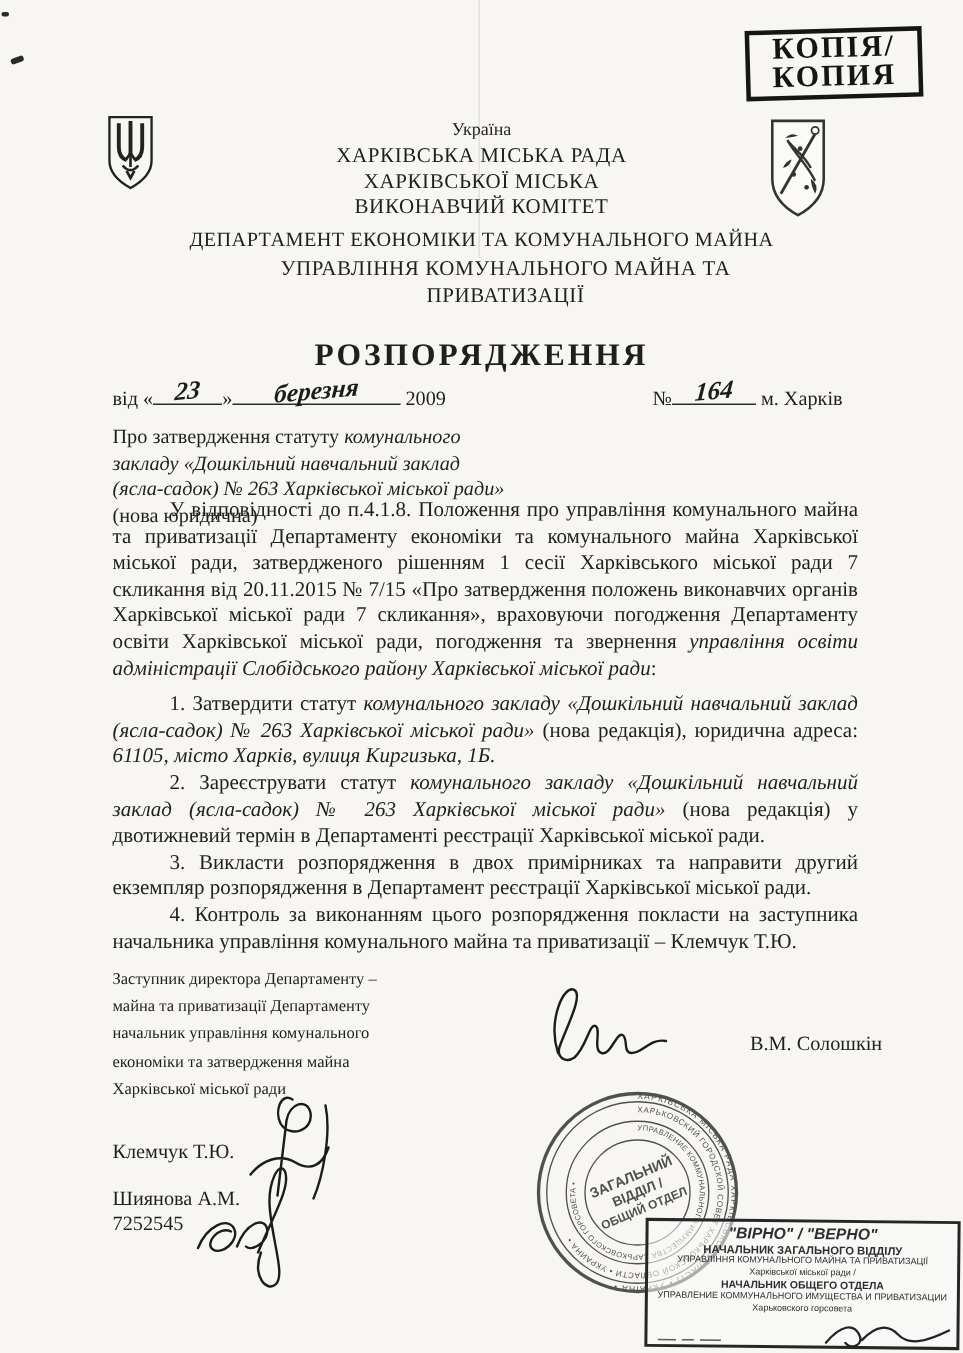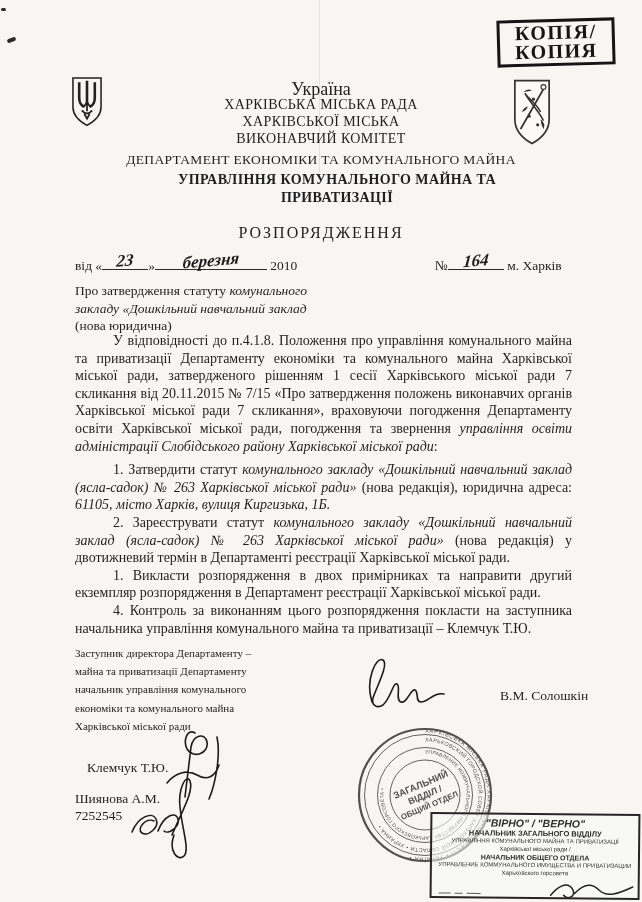--- a/index.html
+++ b/index.html
@@ -16,47 +16,47 @@
   
   .copy-stamp{
     left:497px;top:19px;width:108px;padding:1px 2px 2px;
     border:3px solid #151515;transform:rotate(-1.6deg);
     text-align:center;font-weight:bold;font-size:20px;line-height:19px;
     letter-spacing:1.5px;color:#151515;
   }
   
   .emblem{display:block;}
   .lh-center{left:0;right:0;text-align:center;}
-  .country{top:79px;font-size:18px;}
+  .country{top:79px;font-size:12px;}
   .org{font-size:14px;letter-spacing:0.4px;}
   .org1{top:97px;} .org2{top:114px;} .org3{top:131px;}
   .dept{top:152px;font-size:13.5px;letter-spacing:0.3px;}
-  .office{font-weight:bold;font-size:14px;letter-spacing:0.4px;padding-left:32px;}
+  .office{font-weight:normal;font-size:14px;letter-spacing:0.4px;padding-left:32px;}
   .office1{top:172px;} .office2{top:190px;}
-  .doc-type{top:224px;font-weight:normal;font-size:16px;letter-spacing:2px;}
+  .doc-type{top:224px;font-weight:bold;font-size:21px;letter-spacing:2px;}
   
   .dateline{top:252px;left:75px;right:70px;font-size:13.5px;height:26px;}
   .hw-slot{display:inline-block;border-bottom:1px solid #2a2a2a;text-align:center;vertical-align:baseline;position:relative;height:17px;}
   .hw{
     position:absolute;left:0;right:0;bottom:-2px;
     font-style:italic;font-weight:bold;font-size:17px;color:#1c1c1c;
     transform:rotate(-5deg) skewX(-10deg);white-space:nowrap;
   }
   .w-day{width:46px;} .w-month{width:112px;} .w-num{width:56px;}
   .dl-right{position:absolute;left:360px;top:0;white-space:nowrap;}
   
   .subject{left:75px;top:282px;width:290px;font-size:13.5px;line-height:17.5px;}
   
   .body-text{left:75px;top:332px;width:497px;font-size:14px;line-height:17.6px;text-align:justify;}
   .body-text p{margin:0;text-indent:38px;}
   .body-text p.intro{margin-bottom:6px;}
   
   .position-block{left:75px;top:644px;width:235px;font-size:11px;line-height:18.2px;}
   .signer-name{left:500px;top:688px;font-size:13.5px;}
-  .approver1{left:75px;top:760px;font-size:13.5px;margin-left:12px;}
+  .approver1{left:75px;top:760px;font-size:13.5px;}
   .approver2{left:75px;top:791px;font-size:13.5px;}
   .phone{left:75px;top:808px;font-size:13.5px;}
   svg{display:block;}
   .sig path{fill:none;stroke:#1c1c1c;stroke-width:1.6;stroke-linecap:round;}
   
   .round-stamp{left:352px;top:722px;width:146px;height:146px;opacity:0.88;}
   .round-stamp circle{fill:none;stroke:#3a3a3a;}
   .round-stamp text{fill:#3a3a3a;font-family:"Liberation Sans",sans-serif;}
   
   .verify-stamp{
@@ -112,45 +112,46 @@
   <div class="abs lh-center country">Україна</div>
   <div class="abs lh-center org org1">ХАРКІВСЬКА МІСЬКА РАДА</div>
   <div class="abs lh-center org org2">ХАРКІВСЬКОЇ МІСЬКА</div>
   <div class="abs lh-center org org3">ВИКОНАВЧИЙ КОМІТЕТ</div>
   <div class="abs lh-center dept">ДЕПАРТАМЕНТ ЕКОНОМІКИ ТА КОМУНАЛЬНОГО МАЙНА</div>
   <div class="abs lh-center office office1">УПРАВЛІННЯ КОМУНАЛЬНОГО МАЙНА ТА</div>
   <div class="abs lh-center office office2">ПРИВАТИЗАЦІЇ</div>
   <div class="abs lh-center doc-type">РОЗПОРЯДЖЕННЯ</div>
 
   <div class="abs dateline">
-    <span>від «</span><span class="hw-slot w-day"><span class="hw">23</span></span><span>»</span><span class="hw-slot w-month"><span class="hw">березня</span></span>&nbsp;<span>2010</span>
+    <span>від «</span><span class="hw-slot w-day"><span class="hw">23</span></span><span>»</span><span class="hw-slot w-month"><span class="hw">березня</span></span>&nbsp;<span>2009</span>
     <span class="dl-right">
       <span>№</span><span class="hw-slot w-num"><span class="hw">164</span></span>&nbsp;<span>м. Харків</span>
     </span>
   </div>
 
   <div class="abs subject">
     <div><span>Про затвердження статуту </span><span class="it">комунального</span></div>
     <div><span class="it">закладу «Дошкільний навчальний заклад</span></div>
+    <div><span class="it">(ясла-садок) № 263 Харківської міської ради»</span></div>
     <div><span>(нова юридична)</span></div>
   </div>
 
   <div class="abs body-text">
     <p class="intro"><span>У відповідності до п.4.1.8. Положення про управління комунального майна та приватизації Департаменту економіки та комунального майна Харківської міської ради, затвердженого рішенням 1 сесії Харківського міської ради 7 скликання від 20.11.2015 № 7/15 «Про затвердження положень виконавчих органів Харківської міської ради 7 скликання», враховуючи погодження Департаменту освіти Харківської міської ради, погодження та звернення </span><span class="it">управління освіти адміністрації Слобідського району Харківської міської ради</span><span>:</span></p>
     <p><span>1. Затвердити статут </span><span class="it">комунального закладу «Дошкільний навчальний заклад (ясла-садок) № 263 Харківської міської ради»</span><span> (нова редакція), юридична адреса: </span><span class="it">61105, місто Харків, вулиця Киргизька, 1Б.</span></p>
     <p><span>2. Зареєструвати статут </span><span class="it">комунального закладу «Дошкільний навчальний заклад (ясла-садок) № 263 Харківської міської ради»</span><span> (нова редакція) у двотижневий термін в Департаменті реєстрації Харківської міської ради.</span></p>
-    <p><span>1. Викласти розпорядження в двох примірниках та направити другий екземпляр розпорядження в Департамент реєстрації Харківської міської ради.</span></p>
+    <p><span>3. Викласти розпорядження в двох примірниках та направити другий екземпляр розпорядження в Департамент реєстрації Харківської міської ради.</span></p>
     <p><span>4. Контроль за виконанням цього розпорядження покласти на заступника начальника управління комунального майна та приватизації – Клемчук Т.Ю.</span></p>
   </div>
 
   <div class="abs position-block">
     <div>Заступник директора Департаменту –</div>
     <div>майна та приватизації Департаменту</div>
     <div>начальник управління комунального</div>
-    <div>економіки та комунального майна</div>
+    <div>економіки та затвердження майна</div>
     <div>Харківської міської ради</div>
   </div>
 
   <div class="abs sig" style="left:356px;top:648px;">
     <svg width="92" height="70" viewBox="0 0 92 70">
       <path d="M16,54 C9,32 20,8 27,12 C33,16 21,38 17,50 C15,57 21,61 27,57 C35,50 37,34 41,36 C45,38 39,52 45,54 C51,56 55,40 59,42 C63,44 59,54 65,54 C73,54 77,44 88,46"></path>
     </svg>
   </div>
   <div class="abs signer-name">В.М. Солошкін</div>
 

